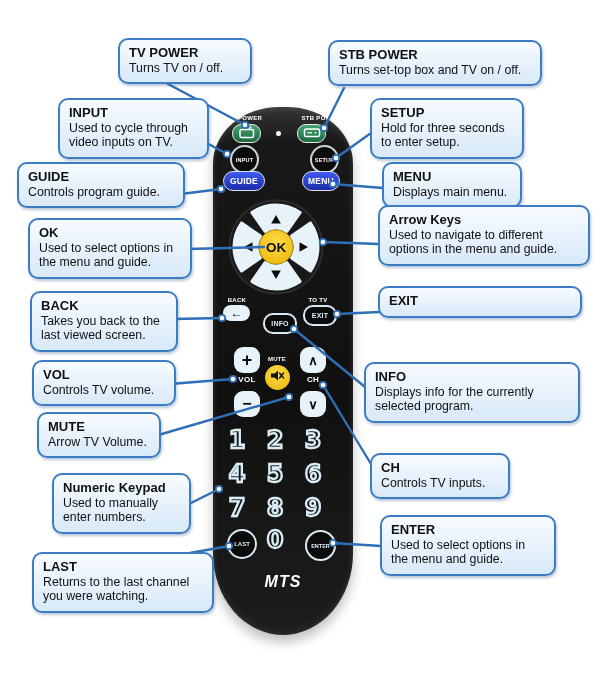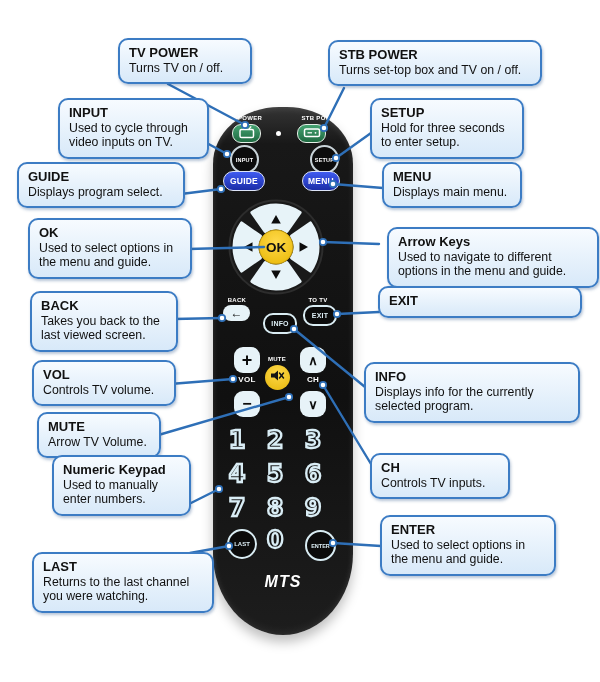--- a/index.html
+++ b/index.html
@@ -195,31 +195,31 @@
   <div class="callout" style="left:58px;top:98px;width:129px;">
     <div class="c-title">INPUT</div>
     <div class="c-desc">Used to cycle through video inputs on TV.</div>
   </div>
   <div class="callout" style="left:370px;top:98px;width:132px;">
     <div class="c-title">SETUP</div>
     <div class="c-desc">Hold for three seconds to enter setup.</div>
   </div>
   <div class="callout" style="left:17px;top:162px;width:146px;">
     <div class="c-title">GUIDE</div>
-    <div class="c-desc">Displays program select.</div>
+    <div class="c-desc">Controls program guide.</div>
   </div>
   <div class="callout" style="left:382px;top:162px;width:118px;">
     <div class="c-title">MENU</div>
     <div class="c-desc">Displays main menu.</div>
   </div>
   <div class="callout" style="left:28px;top:218px;width:142px;">
     <div class="c-title">OK</div>
     <div class="c-desc">Used to select options in the menu and guide.</div>
   </div>
-  <div class="callout" style="left:378px;top:227px;width:190px;margin-left:9px;">
+  <div class="callout" style="left:378px;top:205px;width:190px;">
     <div class="c-title">Arrow Keys</div>
     <div class="c-desc">Used to navigate to different options in the menu and guide.</div>
   </div>
   <div class="callout" style="left:30px;top:291px;width:126px;">
     <div class="c-title">BACK</div>
     <div class="c-desc">Takes you back to the last viewed screen.</div>
   </div>
   <div class="callout" style="left:378px;top:286px;width:182px;">
     <div class="c-title">EXIT</div>
   </div>
@@ -232,21 +232,21 @@
     <div class="c-desc">Displays info for the currently selected program.</div>
   </div>
   <div class="callout" style="left:37px;top:412px;width:102px;">
     <div class="c-title">MUTE</div>
     <div class="c-desc">Arrow TV Volume.</div>
   </div>
   <div class="callout" style="left:370px;top:453px;width:118px;">
     <div class="c-title">CH</div>
     <div class="c-desc">Controls TV inputs.</div>
   </div>
-  <div class="callout" style="left:52px;top:455px;width:117px;">
+  <div class="callout" style="left:52px;top:473px;width:117px;">
     <div class="c-title">Numeric Keypad</div>
     <div class="c-desc">Used to manually enter numbers.</div>
   </div>
   <div class="callout" style="left:380px;top:515px;width:154px;">
     <div class="c-title">ENTER</div>
     <div class="c-desc">Used to select options in the menu and guide.</div>
   </div>
   <div class="callout" style="left:32px;top:552px;width:160px;">
     <div class="c-title">LAST</div>
     <div class="c-desc">Returns to the last channel you were watching.</div>

